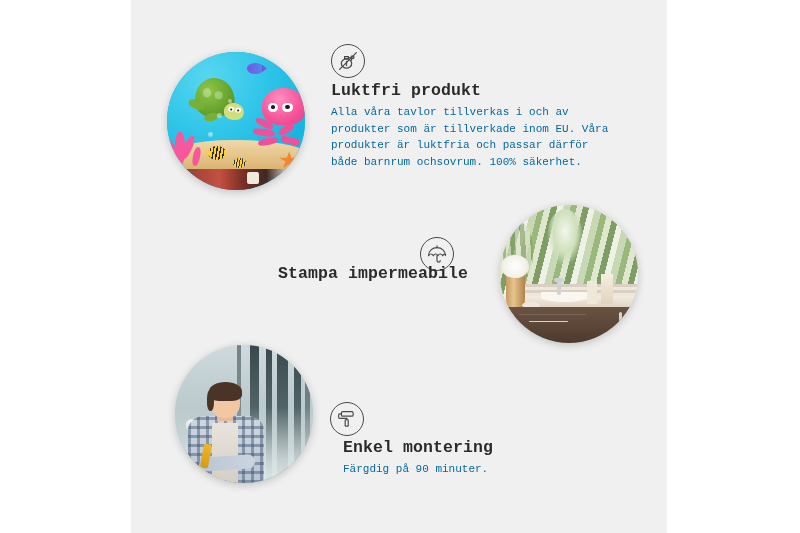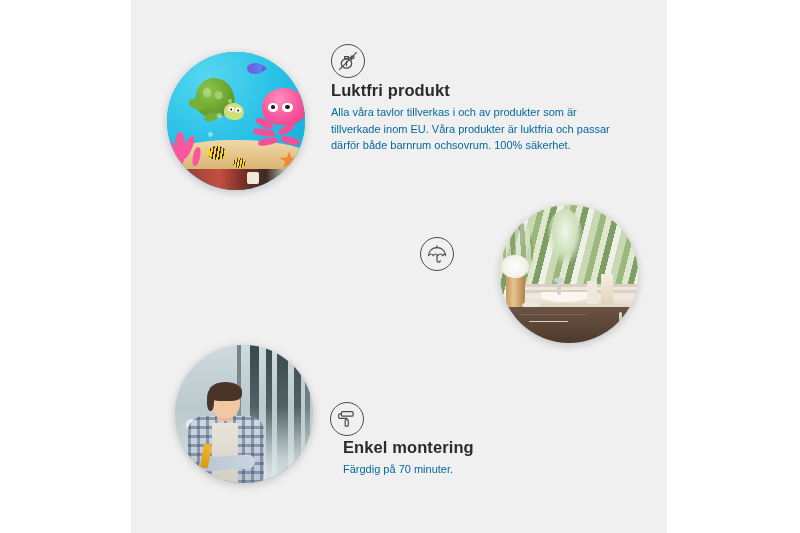--- a/index.html
+++ b/index.html
@@ -23,21 +23,21 @@
   
   .photo{
     position:absolute;width:138px;height:138px;border-radius:50%;
     overflow:hidden;
     box-shadow:0 2px 9px rgba(0,0,0,.20);
     background:#cfd6d8;
   }
   .photo .inner{position:absolute;inset:0;}
 
   
-  .txt{position:absolute;}
+  .txt{position:absolute;font-family:Liberation Mono, monospace;}
   .txt h3{
     margin:0 0 4px 0;
     font-size:16.5px;font-weight:bold;color:#2b2b2b;
     letter-spacing:.1px;
   }
   .txt p{
     margin:0;
     font-size:11px;line-height:1.52;color:#0369a1;
   }
   .txt.right{text-align:right;}
@@ -404,20 +404,21 @@
     <div class="icon-circle" style="left:420px;top:237px;">
       <svg width="23" height="23" viewBox="0 0 24 24" fill="none" stroke="#4a4a4a" stroke-width="1.25" stroke-linecap="round">
         <path d="M3.2 13.6c0-4.9 3.9-8.2 8.8-8.2s8.8 3.3 8.8 8.2"></path>
         <path d="M3.2 13.6c1.5-2.1 3.4-2.1 4.9 0 1.5-2.1 3.4-2.1 4.9 0 1.5-2.1 3.4-2.1 4.9 0 1.1-1.5 2.3-1.9 3.1-1"></path>
         <path d="M12 5.4V3.4"></path>
         <path d="M12 13.6v5.2a1.7 1.7 0 0 0 3.4 0"></path>
       </svg>
     </div>
 
     <div class="txt right" style="left:196px;top:264px;width:272px;">
+      <h3>Stampa impermeabile</h3>
     </div>
   </div>
 
   <div class="feature">
 
     <div class="photo" style="left:175px;top:345px;">
       <div class="inner forest">
         <div class="trunk" style="left:54%;width:7%;"></div>
         <div class="trunk" style="left:66%;width:4.5%;"></div>
         <div class="trunk" style="left:74%;width:8%;"></div>
@@ -449,17 +450,17 @@
       <svg width="23" height="23" viewBox="0 0 24 24" fill="none" stroke="#4a4a4a" stroke-width="1.25" stroke-linecap="round">
         <rect x="6.2" y="4.4" width="12.2" height="4.6" rx="1.3"></rect>
         <path d="M6.2 6.7H4.3a1 1 0 0 0-1 1v2.6a1 1 0 0 0 1 1h7.4"></path>
         <path d="M11.7 11.3v1.5"></path>
         <rect x="10.1" y="12.8" width="3.2" height="6.6" rx="0.7"></rect>
       </svg>
     </div>
 
     <div class="txt" style="left:343px;top:438px;width:270px;">
       <h3>Enkel montering</h3>
-      <p>Färgdig på 70 minuter.</p>
+      <p>Färgdig på 90 minuter.</p>
     </div>
   </div>
 
 </div>
 
 </body></html>

